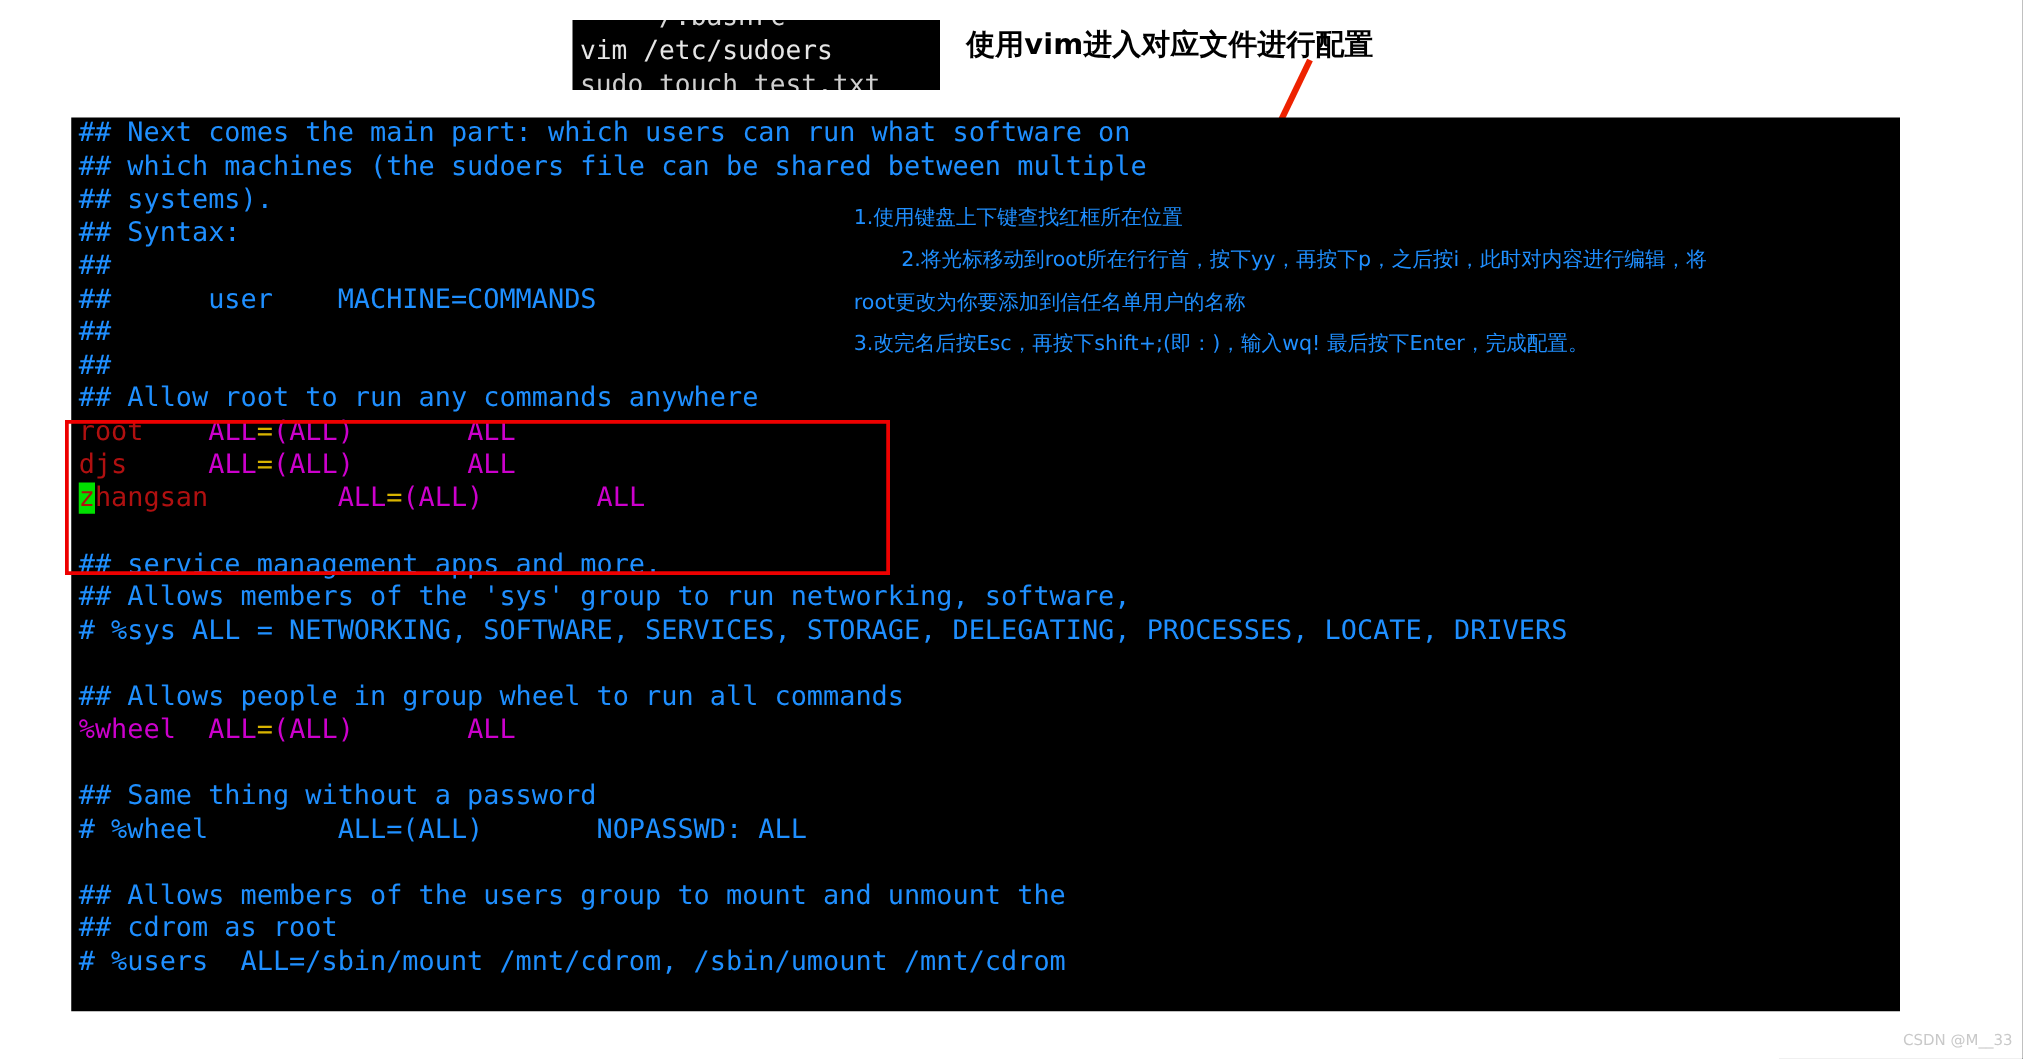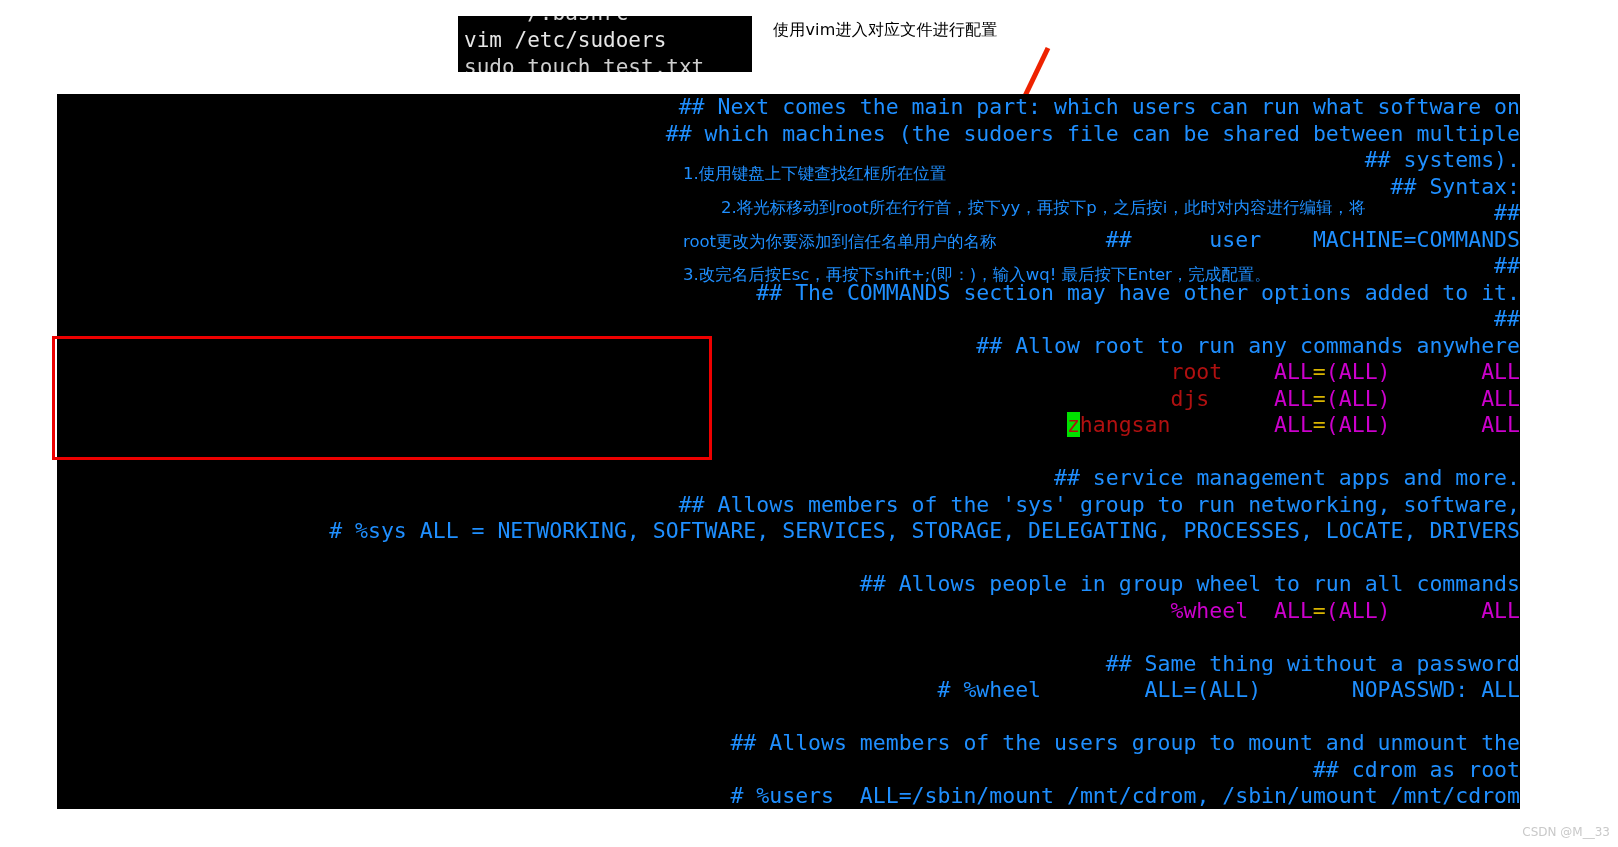--- a/index.html
+++ b/index.html
@@ -41,22 +41,22 @@
   #cmd-strip .cmd-line.ghost-bottom {
     color: #cfcfcf;
   }
 
   
   #top-note {
     position: absolute;
     left: 773px;
     top: 20px;
     font-family: "DejaVu Sans", sans-serif;
-    font-weight: normal;
-    font-size: 16px;
+    font-weight: bold;
+    font-size: 23px;
     color: #000000;
     white-space: nowrap;
     letter-spacing: 0.2px;
   }
 
   
   #arrow-svg {
     position: absolute;
     left: 960px;
     top: 40px;
@@ -77,21 +77,20 @@
   }
   .term-line {
     font-family: "DejaVu Sans Mono", "Liberation Mono", monospace;
     font-size: 21.5px;
     line-height: 26.5px;
     height: 26.5px;
     white-space: pre;
     color: #1e90ff;
     padding-left: 6px;
     letter-spacing: 0px;
-    text-align: right;
   }
   .c-comment { color: #1f8fff; }
   .c-user    { color: #b01010; }
   .c-spec    { color: #cc00cc; }
   .c-eq      { color: #d8b400; }
   .c-cursor  { background: #00e000; color: #b01010; }
 
   
   #red-box {
     position: absolute;
@@ -152,21 +151,20 @@
 
 <div id="terminal">
 
   <div class="term-line c-comment">## Next comes the main part: which users can run what software on</div>
   <div class="term-line c-comment">## which machines (the sudoers file can be shared between multiple</div>
   <div class="term-line c-comment">## systems).</div>
   <div class="term-line c-comment">## Syntax:</div>
   <div class="term-line c-comment">##</div>
   <div class="term-line c-comment">##      user    MACHINE=COMMANDS</div>
   <div class="term-line c-comment">##</div>
-  <div class="term-line c-comment">## The COMMANDS section may have other options added to it.</div>
   <div class="term-line c-comment">##</div>
   <div class="term-line c-comment">## Allow root to run any commands anywhere</div>
 
   <div class="term-line"><span class="c-user">root</span><span>    </span><span class="c-spec">ALL</span><span class="c-eq">=</span><span class="c-spec">(ALL)</span><span>       </span><span class="c-spec">ALL</span></div>
 
   <div class="term-line"><span class="c-user">djs</span><span>     </span><span class="c-spec">ALL</span><span class="c-eq">=</span><span class="c-spec">(ALL)</span><span>       </span><span class="c-spec">ALL</span></div>
 
   <div class="term-line"><span class="c-cursor">z</span><span class="c-user">hangsan</span><span>        </span><span class="c-spec">ALL</span><span class="c-eq">=</span><span class="c-spec">(ALL)</span><span>       </span><span class="c-spec">ALL</span></div>
 
   <div class="term-line"></div>

